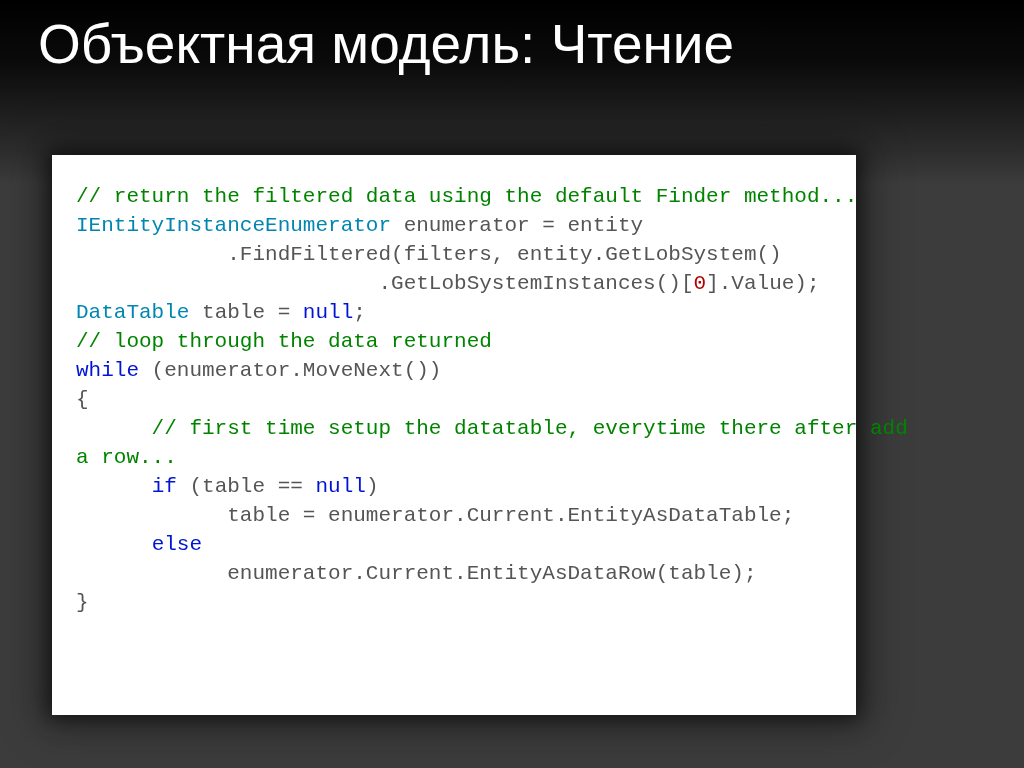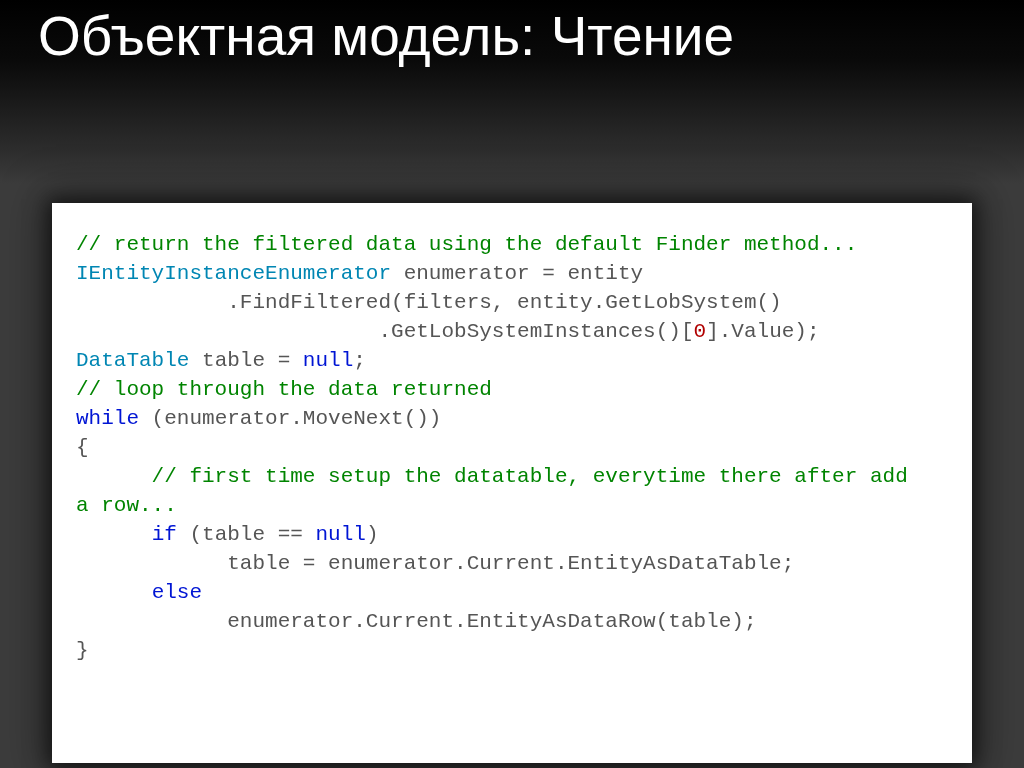--- a/index.html
+++ b/index.html
@@ -13,38 +13,37 @@
   }
   .slide {
     width: 1024px;
     height: 768px;
     background: linear-gradient(to bottom, #000000 0%, #0a0a0a 8%, #2e2e2e 20%, #3c3c3c 24%);
     position: relative;
     box-sizing: border-box;
   }
   .slide-title {
     position: absolute;
-    top: 4px;
+    top: 12px;
     left: 38px;
     font-size: 55px;
     font-weight: 300;
     color: #ffffff;
     letter-spacing: 0px;
   }
   .code-panel {
     position: absolute;
     top: 155px;
     left: 52px;
-    width: 920px;
+    width: 804px;
     height: 560px;
     background: #ffffff;
     box-shadow: 0 0 18px 4px rgba(0,0,0,0.55), 0 0 40px 10px rgba(0,0,0,0.35);
     padding: 28px 24px 24px 24px;
     box-sizing: border-box;
-    margin-top: 48px;
   }
   .code {
     font-family: Consolas, "Courier New", monospace;
     font-size: 21px;
     line-height: 1.38;
     white-space: pre;
     color: #555;
   }
   .c-comment { color: #008400; }
   .c-type    { color: #0086b3; }

